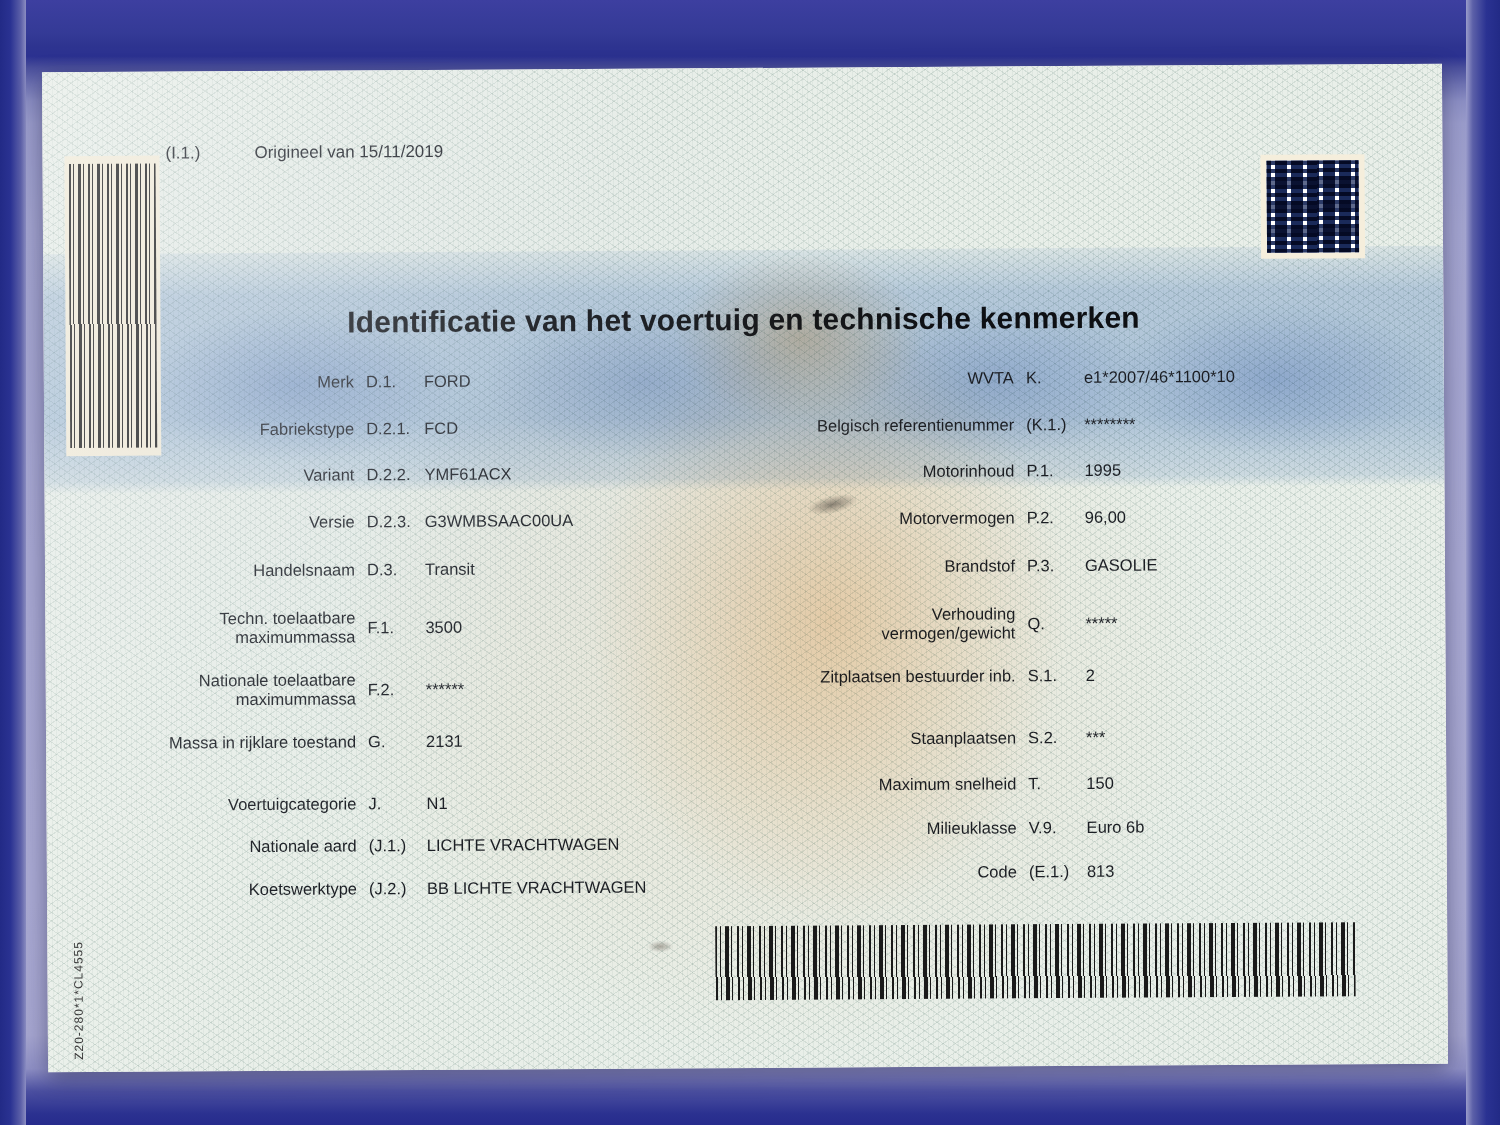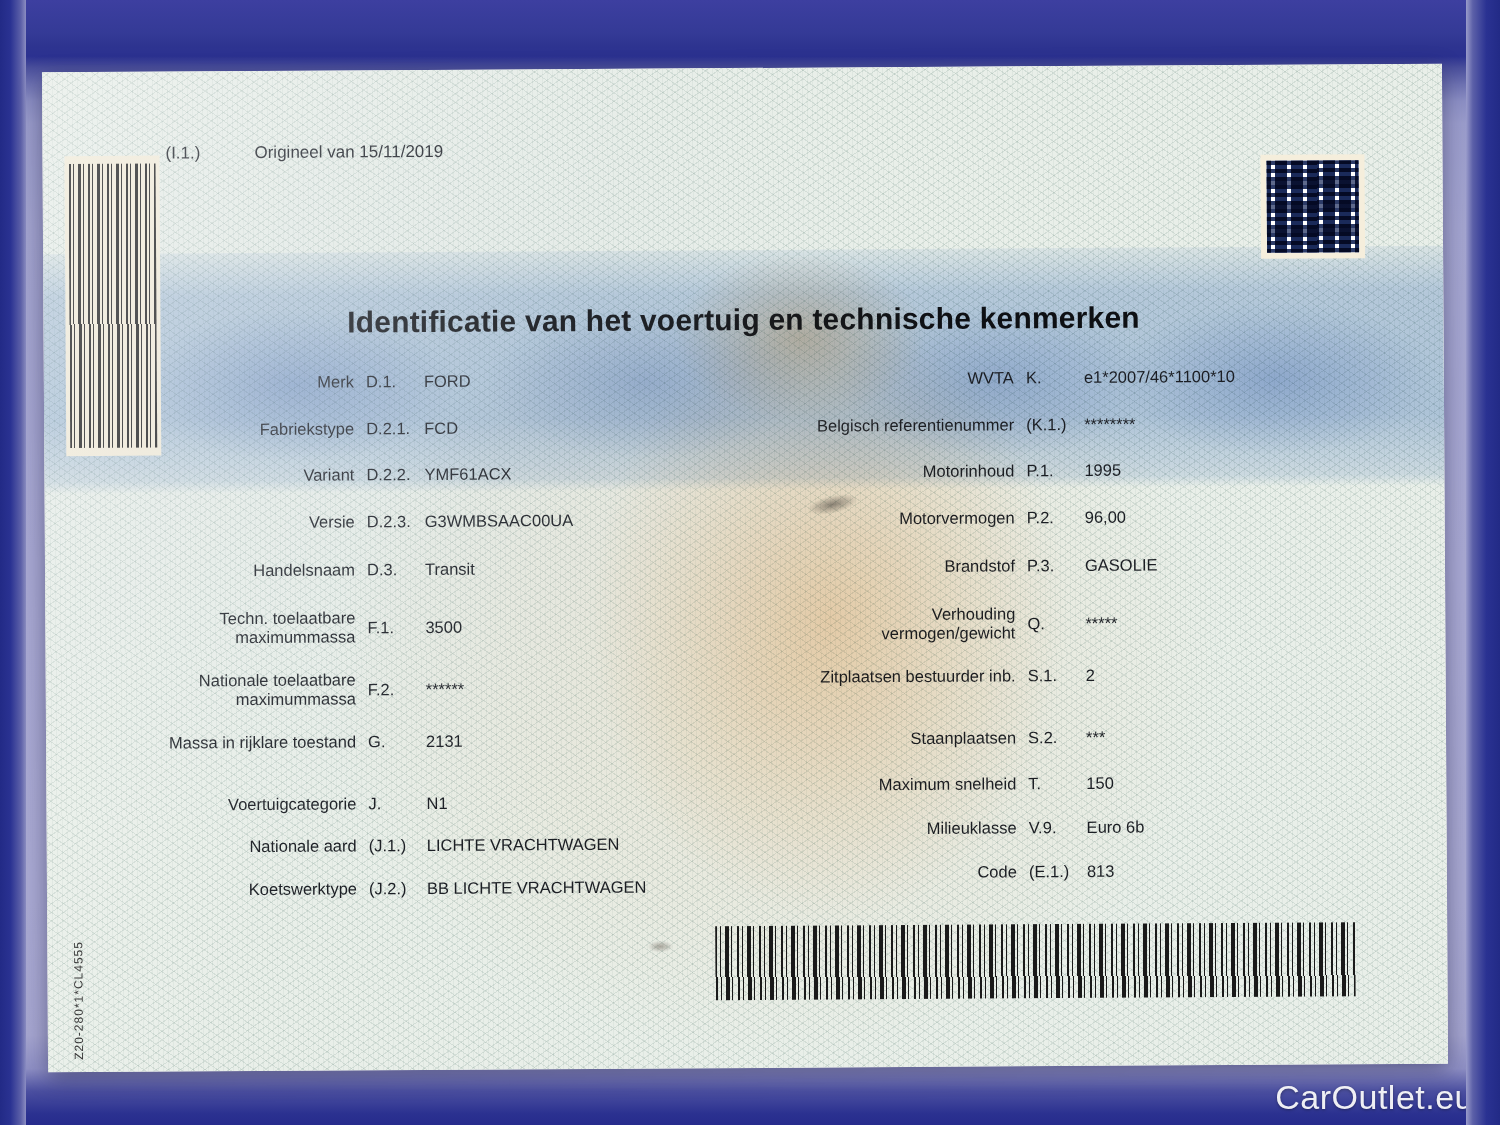--- a/index.html
+++ b/index.html
@@ -417,14 +417,13 @@
       </div>
     <div class="barcode-h"></div>
 
     <div class="smudge"></div>
     <div class="smudge2"></div>
 
     <div class="glow"></div>
     <div class="shade"></div>
   </div>
 
-  <div id="watermark">CarOutlet.eu</div>
 </div>
 
 </body></html>

